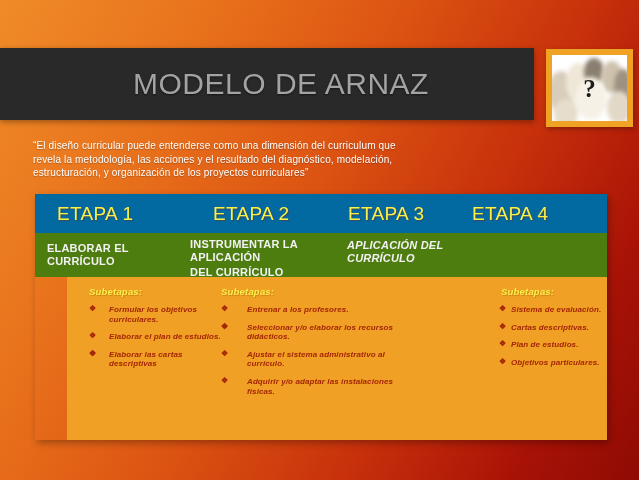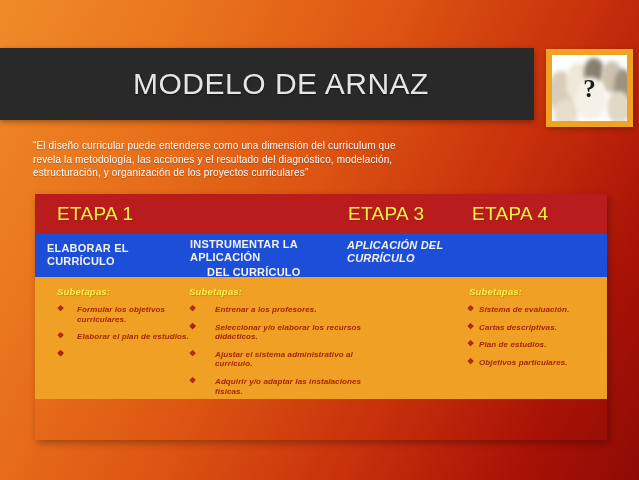--- a/index.html
+++ b/index.html
@@ -16,21 +16,21 @@
   
   #header-bar{
     position:absolute; left:0; top:48px; width:534px; height:72px;
     background:#292929;
     box-shadow:0 2px 6px rgba(0,0,0,.35);
   }
   #page-title{
     position:absolute; left:0; right:0; top:50%;
     transform:translateY(-50%);
     text-align:center;
-    color:#e5e5e5;
+    color:#a3a3a3;
     font-size:30px;
     font-weight:400;
     letter-spacing:.5px;
     text-shadow:0 1px 2px rgba(0,0,0,.5);
     padding-left:28px;
   }
 
   
   #thumb-card{
     position:absolute; left:546px; top:49px; width:87px; height:78px;
@@ -66,58 +66,59 @@
     text-shadow:0 1px 1px rgba(0,0,0,.25);
   }
 
   
   #table{
     position:absolute; left:35px; top:194px; width:572px; height:246px;
     box-shadow:2px 3px 7px rgba(0,0,0,.3);
   }
   #etapa-row{
     position:relative; height:39px;
-    background:#b91c1c;
+    background:#0369a1;
   }
   .etapa-cell{
     position:absolute; top:50%; transform:translateY(-50%);
     color:#fbf04a;
     font-size:19px;
     font-weight:400;
     letter-spacing:.3px;
     text-shadow:1px 1px 1px rgba(120,40,0,.45);
     white-space:nowrap;
   }
   .etapa-cell.c0{ left:22px; }
   .etapa-cell.c1{ left:178px; }
   .etapa-cell.c2{ left:313px; }
   .etapa-cell.c3{ left:437px; }
 
   #title-row{
     position:relative; height:44px;
-    background:#1d4ed8;
+    background:#4d7c0f;
   }
   .title-cell{
     position:absolute;
     color:#f2f2f2;
     font-size:11px;
     font-weight:700;
     line-height:12.5px;
     letter-spacing:.2px;
     white-space:pre-line;
   }
   .title-cell.c0{ left:12px; top:9px; }
   .title-cell.c1{ left:155px; top:5px; }
   .title-cell.c2{ left:312px; top:6px;font-style:italic; }
   .title-cell.c3{ left:437px; top:9px; }
-  .title-cell.c1b{ left:172px; top:33px; }
+  .title-cell.c1b{ left:155px; top:33px; }
 
   #content-row{
-    position:relative; height:122px;
+    position:relative; height:163px;
     background:#f0a024;
+    margin-left:32px;
   }
   .col{
     position:absolute; top:0; height:100%;
   }
   .col0{ left:10px;  width:150px; }
   .col1{ left:152px; width:180px; }
   .col2{ left:335px; width:95px; }
   .col3{ left:432px; width:135px; }
 
   .sub-label{
@@ -177,20 +178,21 @@
     <div id="qmark">?</div>
   </div>
 </div>
 
 <div id="quote">“El diseño curricular puede entenderse como una dimensión del curriculum que revela la metodología, las acciones y el resultado del diagnóstico, modelación, estructuración, y organización de los proyectos curriculares”</div>
 
 <div id="table">
 
   <div id="etapa-row">
     <div class="etapa-cell c0">ETAPA 1</div>
+    <div class="etapa-cell c1">ETAPA 2</div>
     <div class="etapa-cell c2">ETAPA 3</div>
     <div class="etapa-cell c3">ETAPA 4</div>
   </div>
 
   <div id="title-row">
     <div class="title-cell c0">ELABORAR EL
 CURRÍCULO</div>
     <div class="title-cell c1">INSTRUMENTAR LA
 APLICACIÓN</div>
     <div class="title-cell c1b">DEL CURRÍCULO</div>
@@ -199,21 +201,21 @@
   </div>
 
   <div id="content-row">
 
     <div class="col col0">
       <div class="sub-label">Subetapas:</div>
       <ul class="bullets">
           <li><span class="bul">❖</span><span>Formular los objetivos curriculares.</span></li>
           <li><span class="bul">❖</span><span>Elaborar el plan de estudios.</span></li>
           <li><span class="bul">❖</span></li>
-          <li><span class="bul">❖</span></li>
+          <li><span class="bul">❖</span><span>Elaborar las cartas descriptivas</span></li>
         </ul>
     </div>
 
     <div class="col col1">
       <div class="sub-label">Subetapas:</div>
       <ul class="bullets">
           <li><span class="bul">❖</span><span>Entrenar a los profesores.</span></li>
           <li><span class="bul">❖</span></li>
           <li><span class="bul">❖</span><span>Seleccionar y/o elaborar los recursos didácticos.</span></li>
           <li><span class="bul">❖</span><span>Ajustar el sistema administrativo al curriculo.</span></li>

